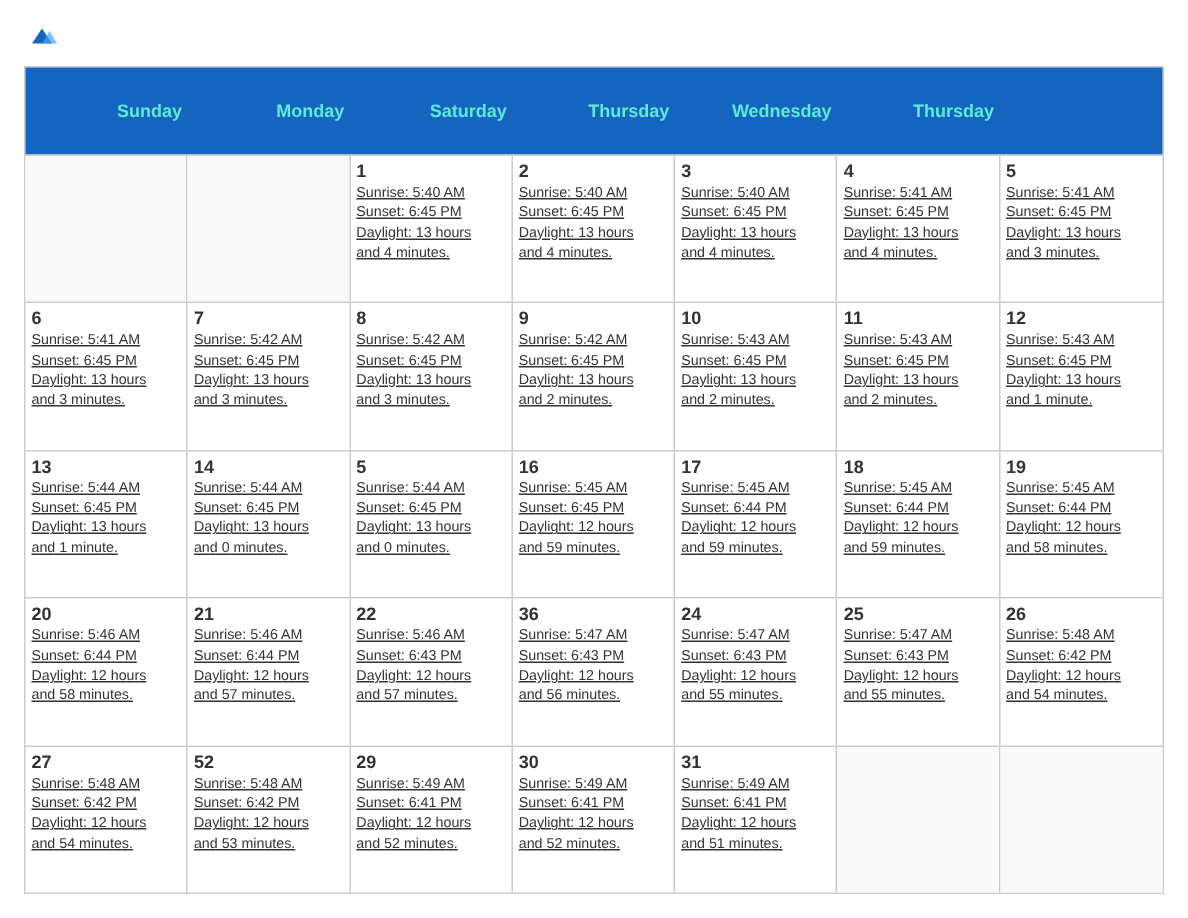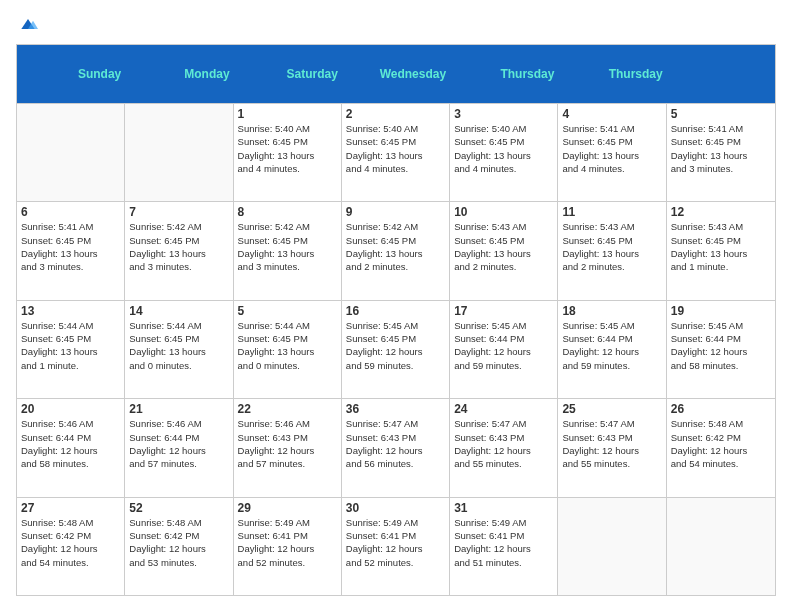--- a/index.html
+++ b/index.html
@@ -103,20 +103,21 @@
       font-size: 12px;
       font-weight: bold;
       color: #333;
       display: block;
       margin-bottom: 1px;
     }
     .day-info {
       font-size: 9.5px;
       color: #333;
       line-height: 1.4;
+      text-decoration: underline;
     }
     .empty-cell {
       background: #f9f9f9;
     }
   </style>
 </head>
 <body>
 
 <div class="page">
   <div class="header">
@@ -136,22 +137,22 @@
       <div class="month-title"></div>
       <div class="location"></div>
     </div>
   </div>
 
   <div class="calendar">
     <div class="cal-header">
     <div class="cal-header-cell">Sunday</div>
         <div class="cal-header-cell">Monday</div>
         <div class="cal-header-cell">Saturday</div>
+        <div class="cal-header-cell">Thursday</div>
         <div class="cal-header-cell">Wednesday</div>
-        <div class="cal-header-cell">Thursday</div>
         <div class="cal-header-cell">Thursday</div>
       </div>
     <div class="cal-body">
     <div class="cal-row">
           <div class="cal-cell empty-cell"></div>
           <div class="cal-cell empty-cell"></div>
           <div class="cal-cell">
             <span class="day-num">1</span>
             <div class="day-info">Sunrise: 5:40 AM<br>Sunset: 6:45 PM<br>Daylight: 13 hours<br>and 4 minutes.</div>
           </div>

